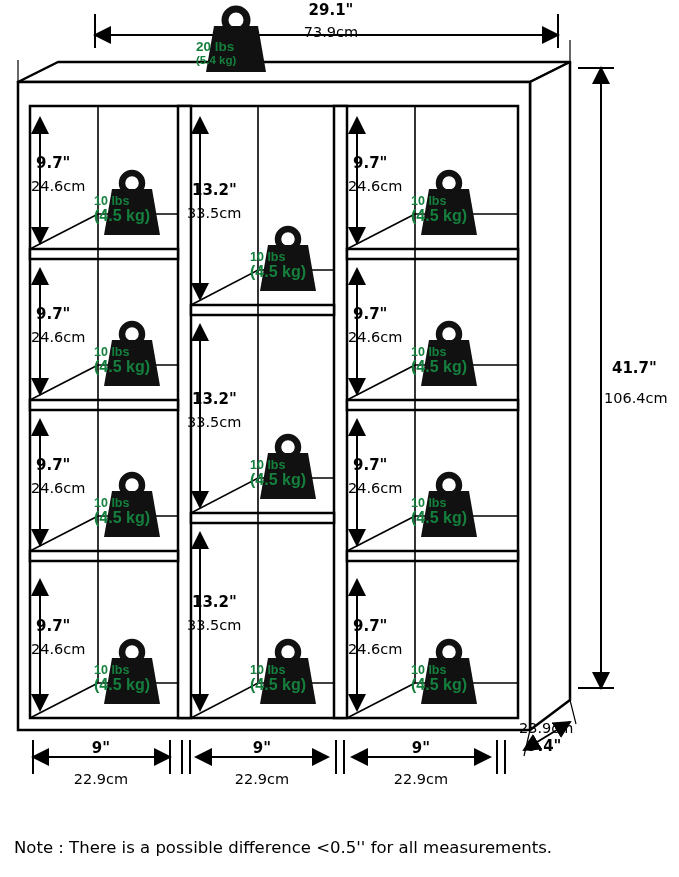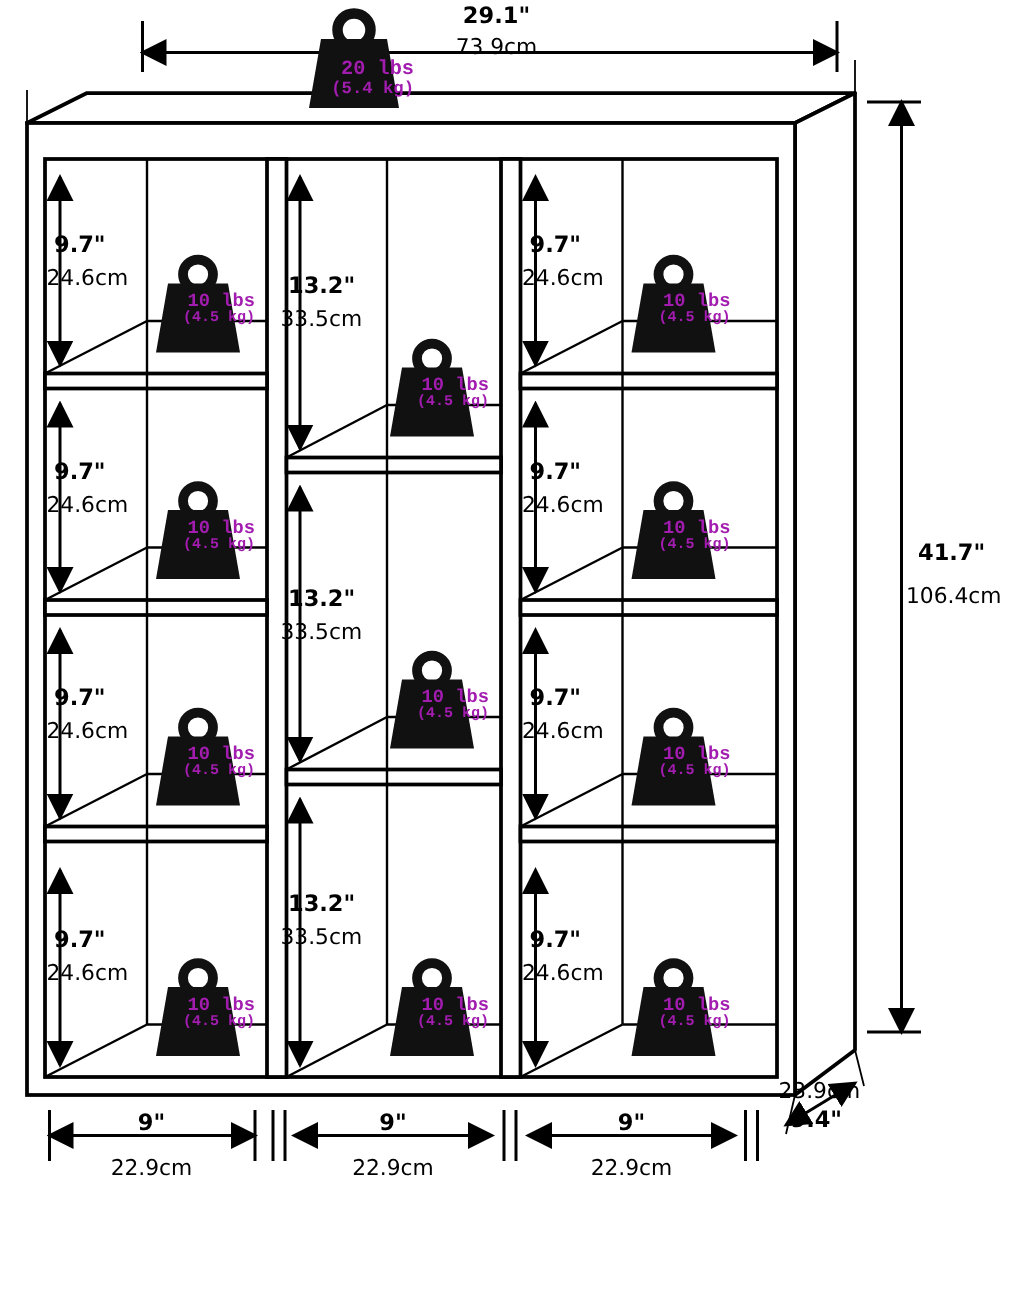--- a/index.html
+++ b/index.html
@@ -47,27 +47,27 @@
     position: absolute;
     left: 14px;
     top: 838px;
     font-size: 16.5px;
     font-family: "DejaVu Sans", sans-serif;
     color: #000;
     white-space: nowrap;
   }
   .weight {
     position: absolute;
-    color: #a21caf;
-    text-align: right;
-    font-family: Liberation Mono, monospace;
+    color: #15803d;
+    text-align: left;
+    font-family: Liberation Sans, sans-serif;
     line-height: 1.05;
   }
   .weight .w1 { font-size: 12.5px; font-weight: bold; display: block; }
-  .weight .w2 { font-size: 10px; font-weight: bold; display: block; }
+  .weight .w2 { font-size: 16px; font-weight: bold; display: block; }
   .weight.big .w1 { font-size: 13.5px; }
   .weight.big .w2 { font-size: 11.5px; }
 </style>
 </head>
 <body>
 
 <div id="stage">
 
   <svg class="diagram" viewBox="0 0 679 877">
     <defs>
@@ -355,14 +355,15 @@
 
   <div class="dim-text dim-in" style="left:353px; top:306px;">9.7"</div>
   <div class="dim-text dim-cm" style="left:348px; top:329px;">24.6cm</div>
 
   <div class="dim-text dim-in" style="left:353px; top:457px;">9.7"</div>
   <div class="dim-text dim-cm" style="left:348px; top:480px;">24.6cm</div>
 
   <div class="dim-text dim-in" style="left:353px; top:618px;">9.7"</div>
   <div class="dim-text dim-cm" style="left:348px; top:641px;">24.6cm</div>
 
+  <div class="note">Note : There is a possible difference &lt;0.5'' for all measurements.</div>
 
 </div>
 
 </body></html>

